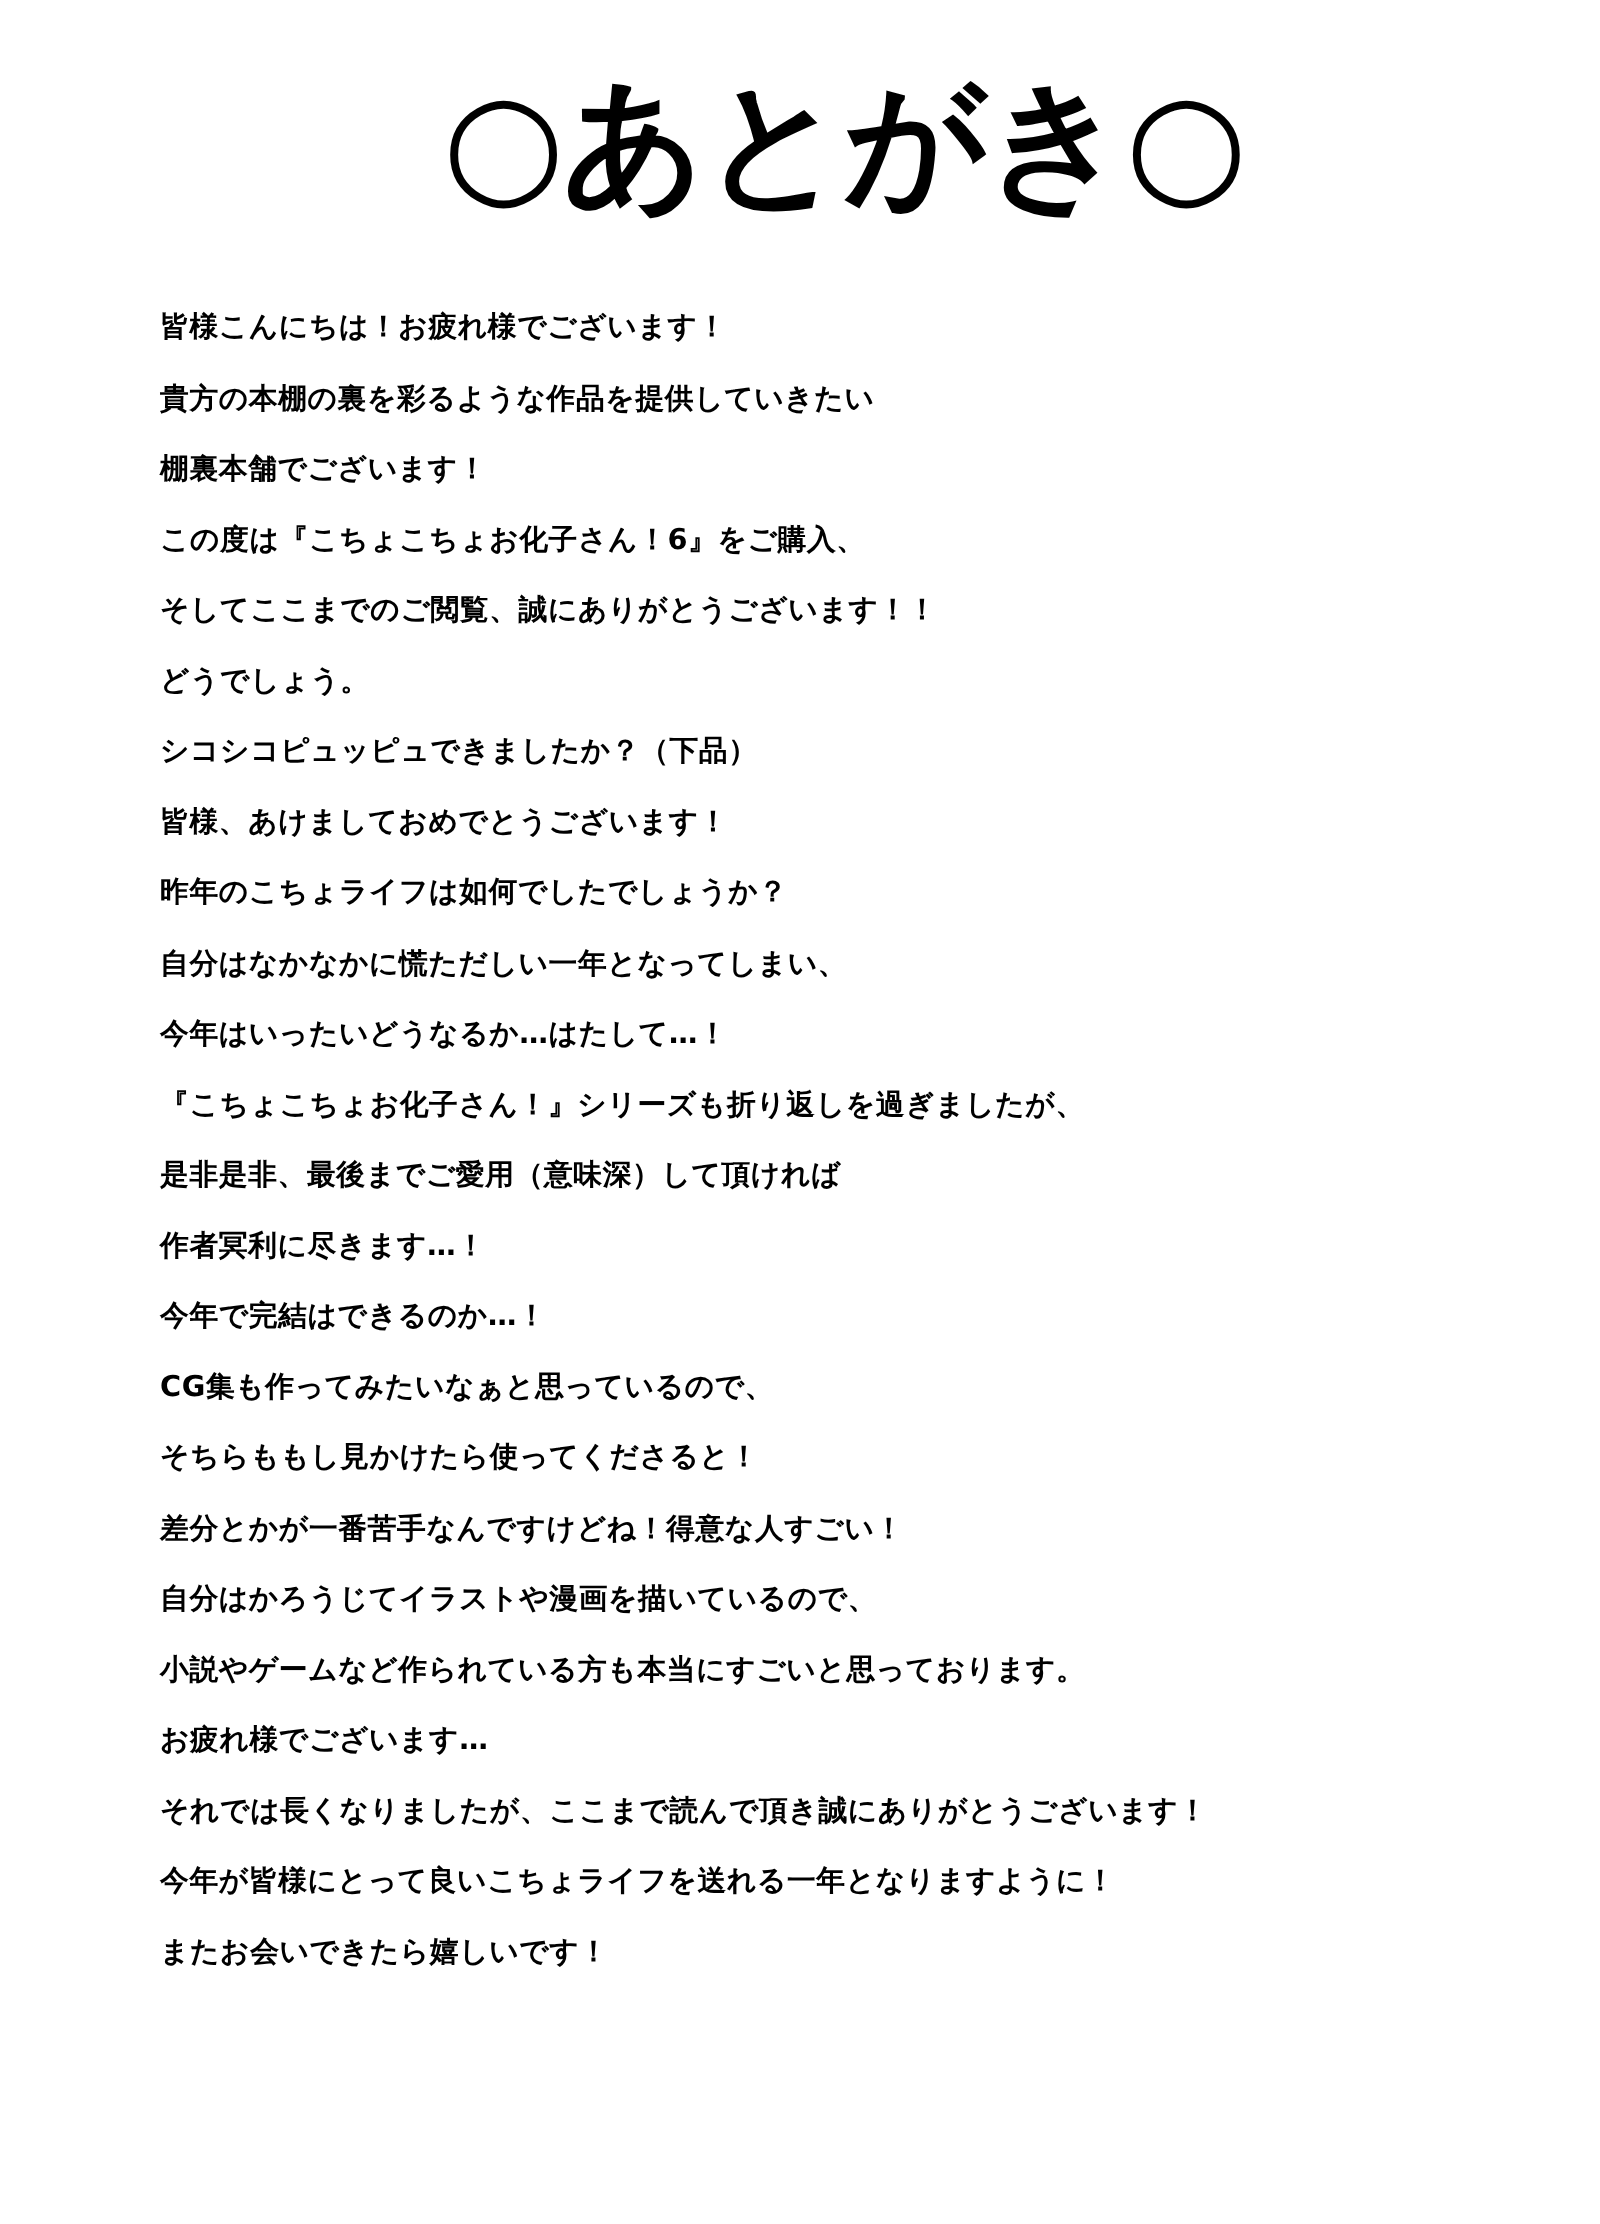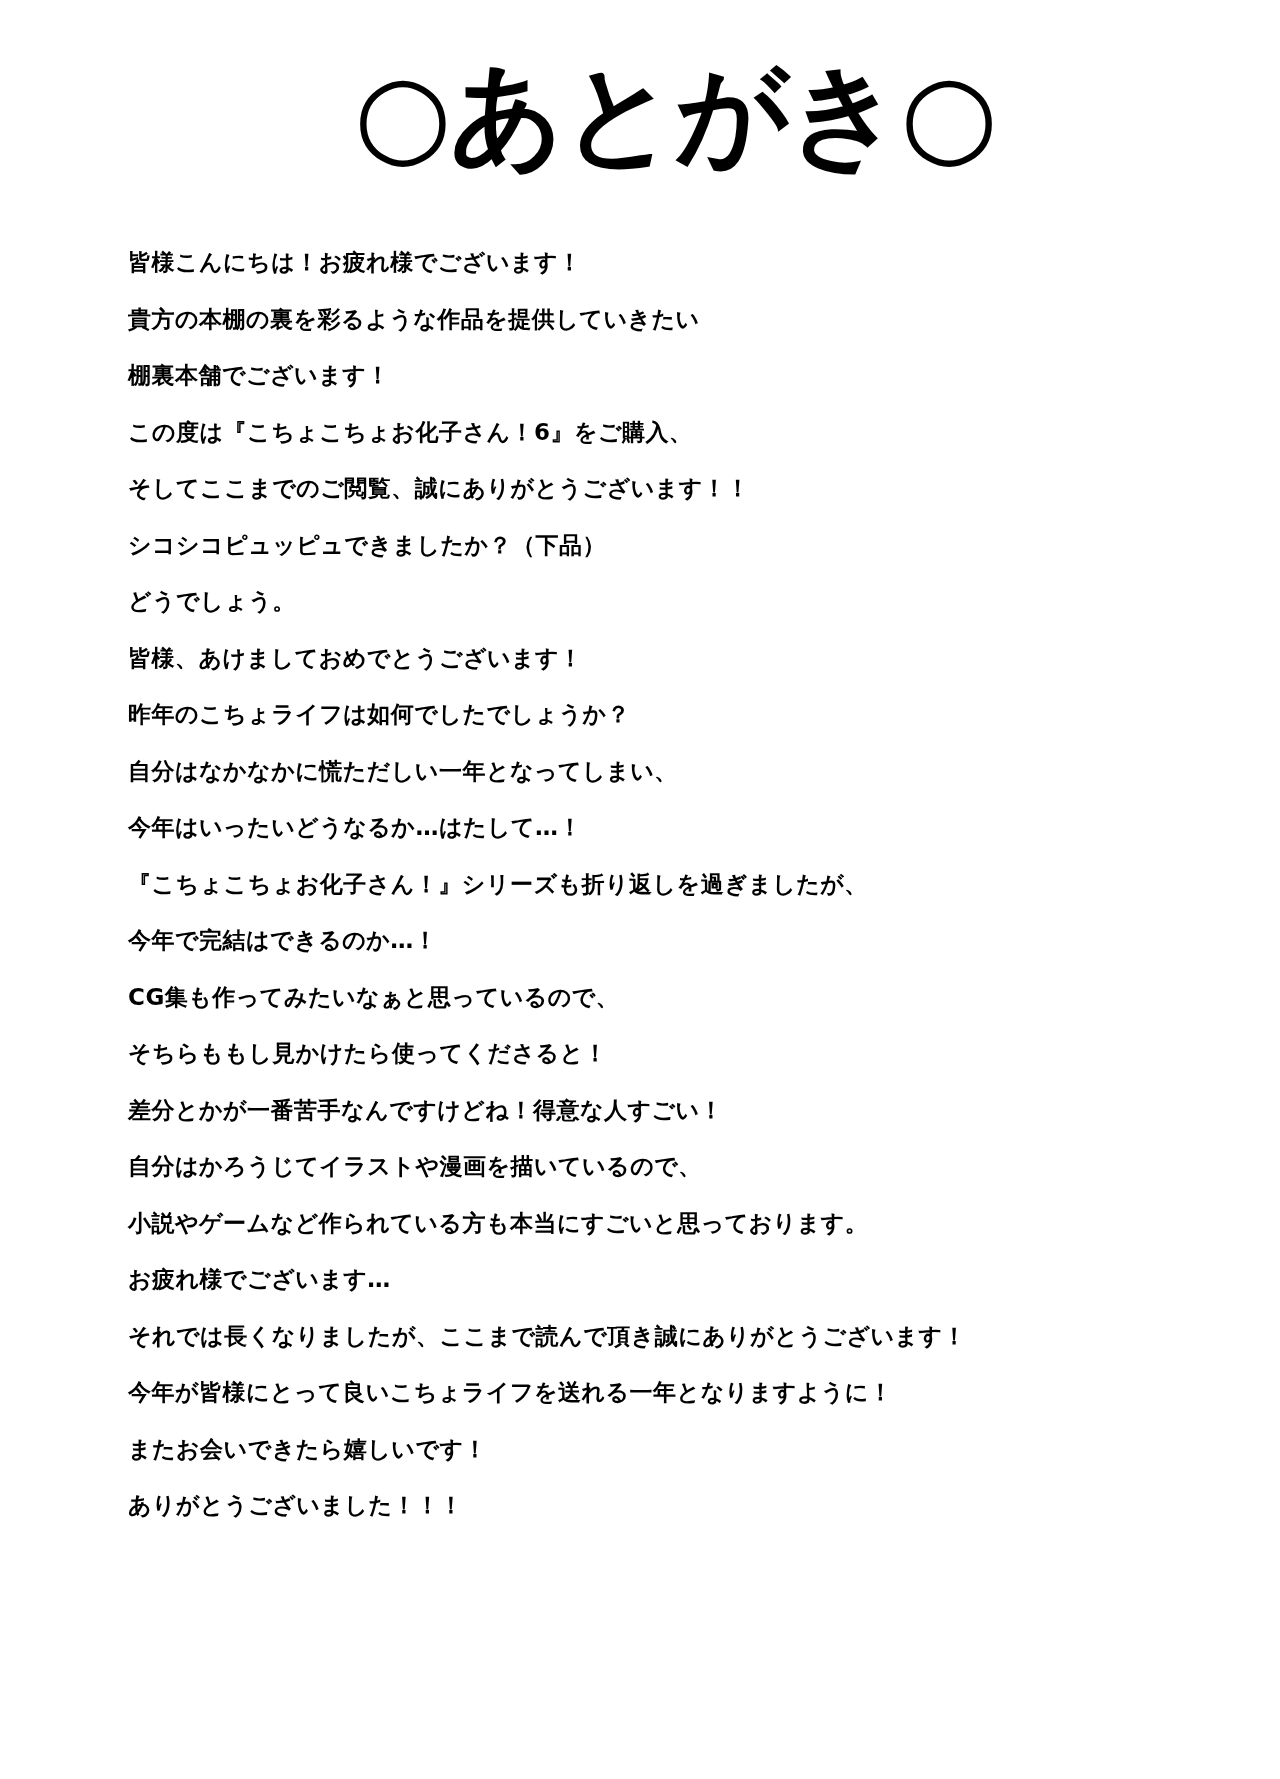--- a/index.html
+++ b/index.html
@@ -58,27 +58,29 @@
 
 <div class="page">
   <div class="title">○あとがき○</div>
 
   <div class="body-lines">
       <div class="line">皆様こんにちは！お疲れ様でございます！</div>
       <div class="line">貴方の本棚の裏を彩るような作品を提供していきたい</div>
       <div class="line">棚裏本舗でございます！</div>
       <div class="line">この度は『こちょこちょお化子さん！6』をご購入、</div>
       <div class="line">そしてここまでのご閲覧、誠にありがとうございます！！</div>
+      <div class="line">どうでしょう。</div>
       <div class="line">シコシコピュッピュできましたか？（下品）</div>
-      <div class="line">どうでしょう。</div>
       <div class="line">皆様、あけましておめでとうございます！</div>
       <div class="line">昨年のこちょライフは如何でしたでしょうか？</div>
       <div class="line">自分はなかなかに慌ただしい一年となってしまい、</div>
       <div class="line">今年はいったいどうなるか…はたして…！</div>
       <div class="line">『こちょこちょお化子さん！』シリーズも折り返しを過ぎましたが、</div>
+      <div class="line">是非是非、最後までご愛用（意味深）して頂ければ</div>
+      <div class="line">作者冥利に尽きます…！</div>
       <div class="line">今年で完結はできるのか…！</div>
       <div class="line">CG集も作ってみたいなぁと思っているので、</div>
       <div class="line">そちらももし見かけたら使ってくださると！</div>
       <div class="line">差分とかが一番苦手なんですけどね！得意な人すごい！</div>
       <div class="line">自分はかろうじてイラストや漫画を描いているので、</div>
       <div class="line">小説やゲームなど作られている方も本当にすごいと思っております。</div>
       <div class="line">お疲れ様でございます…</div>
       <div class="line">それでは長くなりましたが、ここまで読んで頂き誠にありがとうございます！</div>
       <div class="line">今年が皆様にとって良いこちょライフを送れる一年となりますように！</div>
       <div class="line">またお会いできたら嬉しいです！</div>

